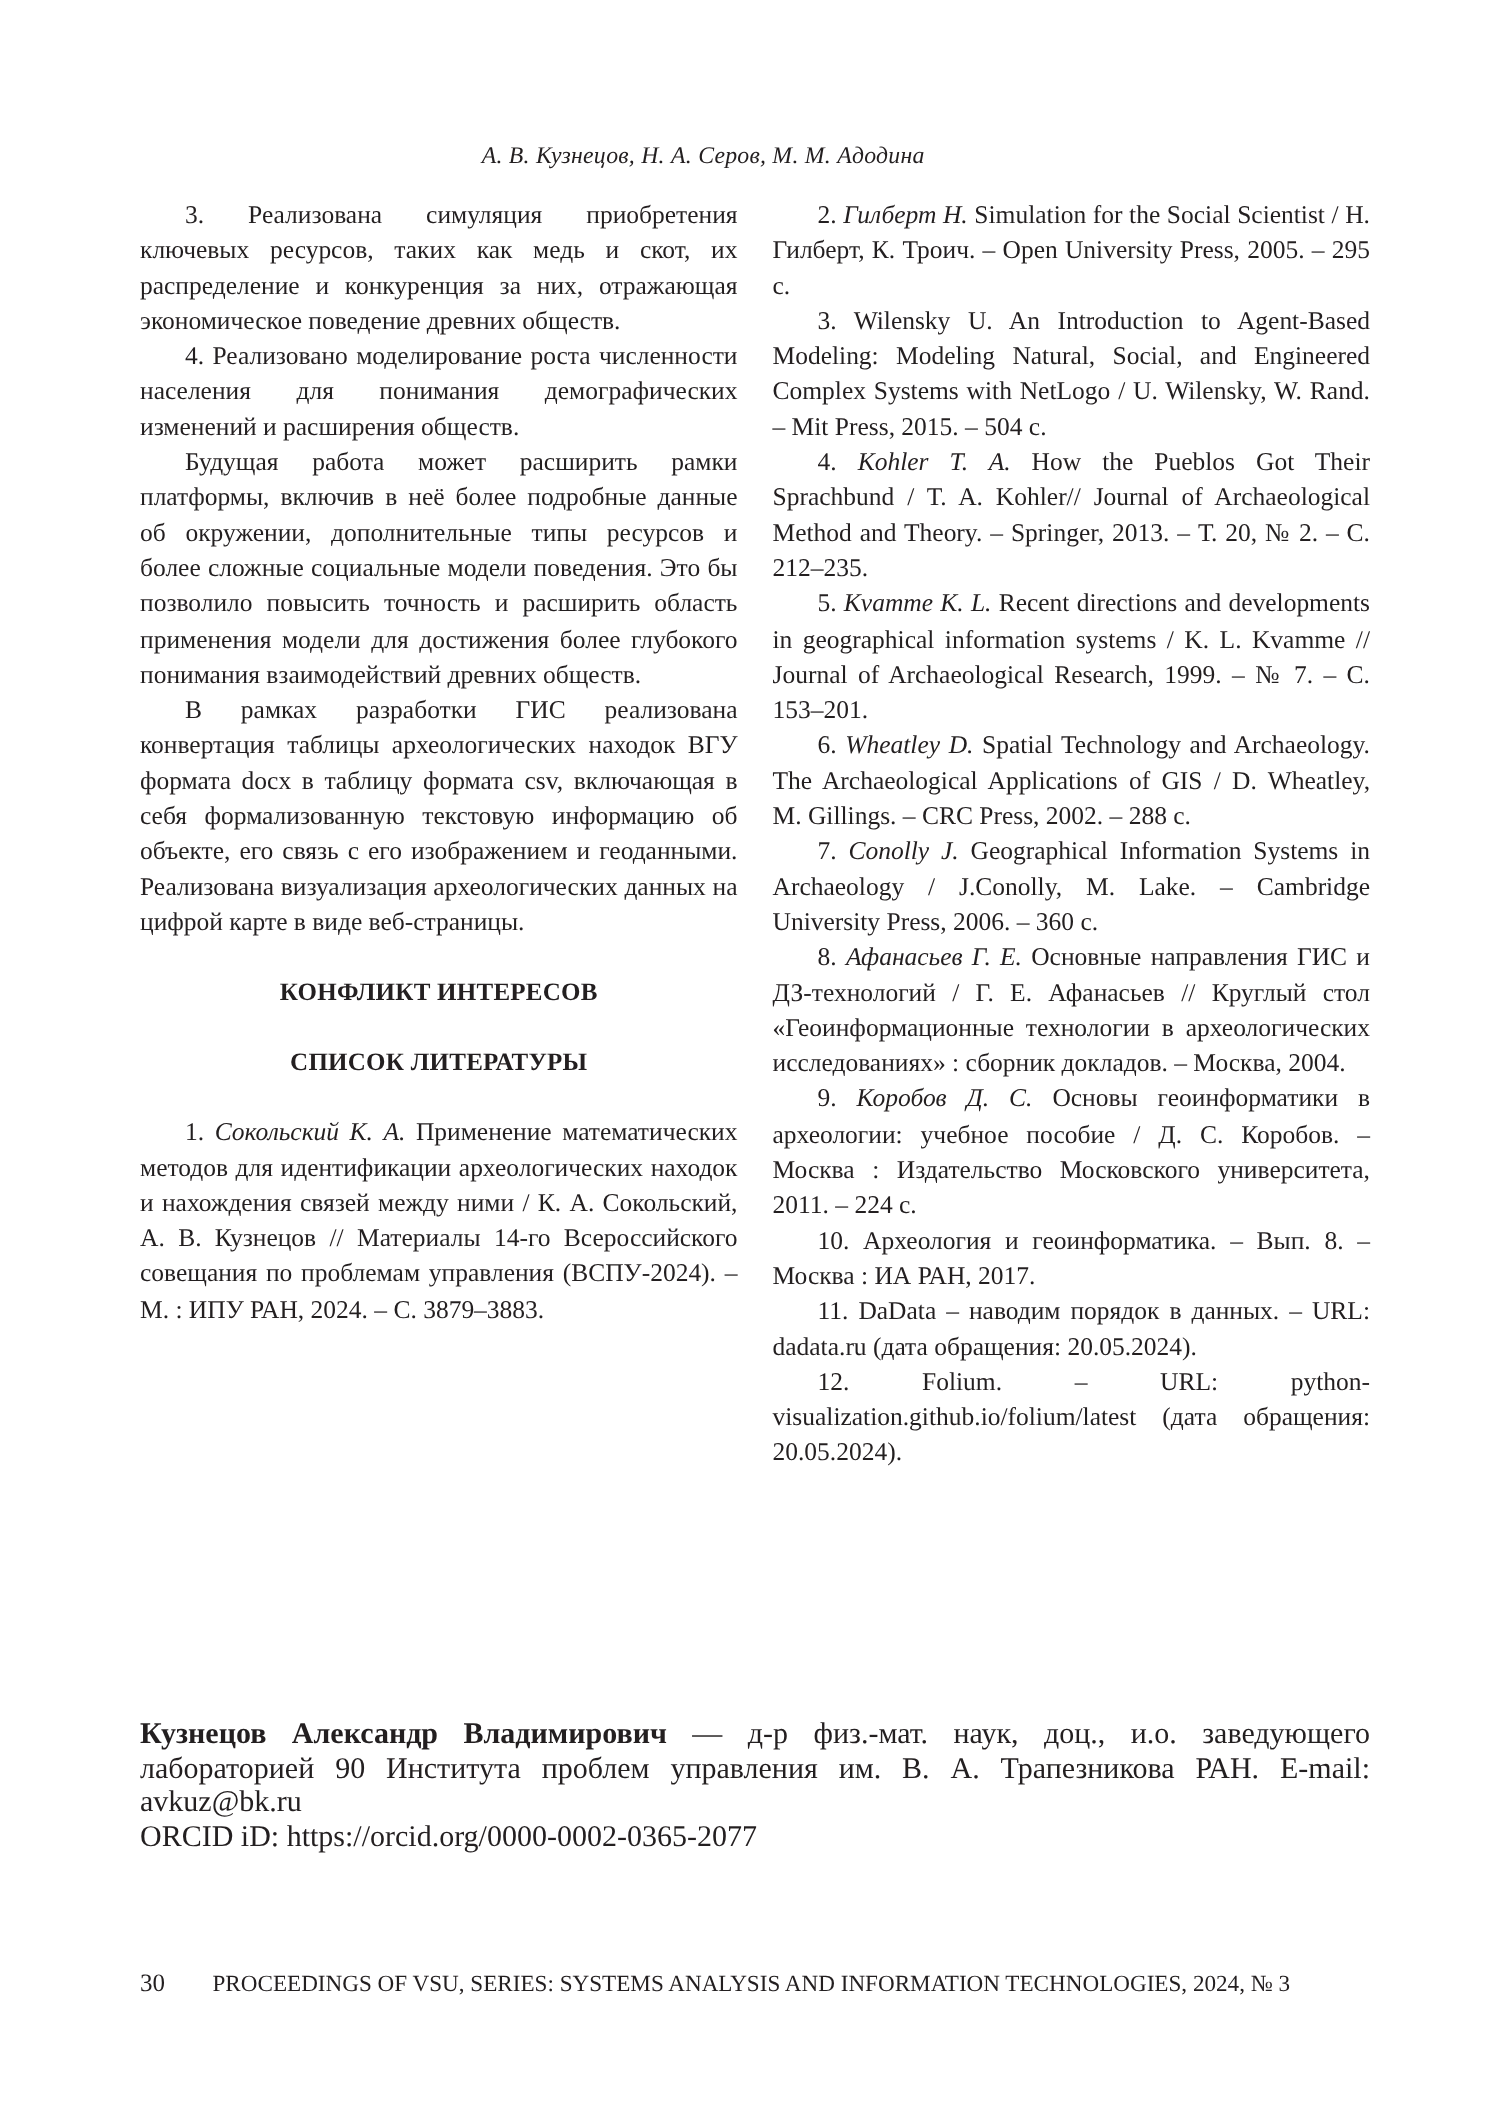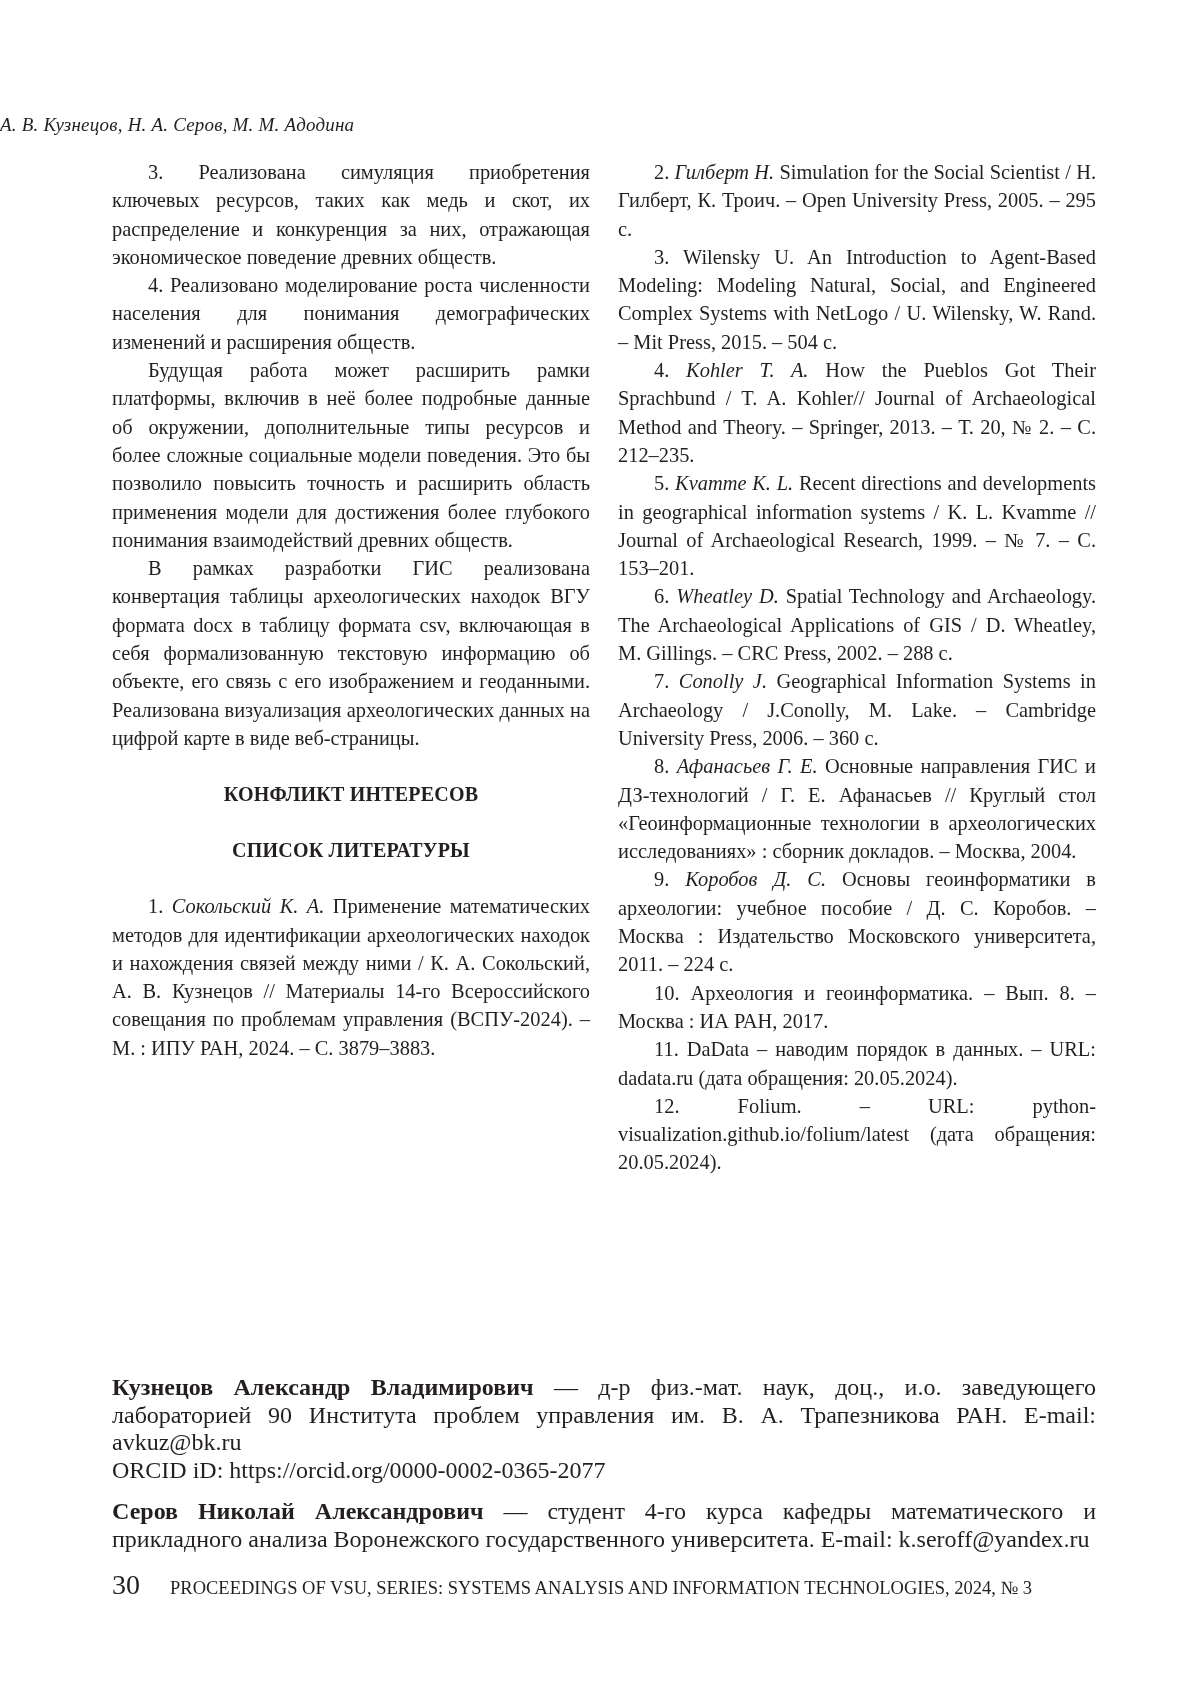--- a/index.html
+++ b/index.html
@@ -1,35 +1,35 @@
 <!DOCTYPE html>
 <html><head>
 <meta charset="utf-8">
 <style>
   html, body { margin:0; padding:0; background:#ffffff; }
   body { width:1200px; height:1697px; position:relative; overflow:hidden;
          font-family:"Liberation Serif","DejaVu Serif",serif; color:#231f20; }
-  .running-head { position:absolute; top:114px; left:0; width:1125px; 
+  .running-head { position:absolute; top:114px; left:0; width:1125px; text-align:center;
          font-style:italic; font-size:19px; letter-spacing:0.2px; }
   .col { position:absolute; top:158px; width:478px; font-size:20.4px; line-height:28.3px;
          text-align:justify; hyphens:auto; }
   .col.left { left:112px; }
   .col.right { left:618px; }
   .col p { margin:0; text-indent:36px; }
   .col h2 { margin:28px 0 28px 0; text-align:center; font-size:20px; font-weight:bold;
          letter-spacing:0.2px; line-height:28px; }
   .ref { margin:0; text-indent:36px; }
   .ref i { font-style:italic; }
   .bios { position:absolute; left:112px; top:1374px; width:984px; font-size:24px;
          line-height:27.5px; }
   .bio { margin:0 0 14px 0; text-align:justify; }
   .bio b { font-weight:bold; }
   .footer { position:absolute; left:112px; top:1564px; width:984px; font-size:18.5px;
          display:flex; align-items:baseline; }
-  .footer .pageno { width:58px; font-size:28px; }
+  .footer .pageno { width:58px; font-size:20px; }
   .footer .journal { flex:1; letter-spacing:0px;margin-top:14px; }
 </style>
 </head>
 <body>
 
 <div class="running-head">А. В. Кузнецов, Н. А. Серов, М. М. Адодина</div>
 
 <div class="col left">
   <p>3. Реализована симуляция приобретения ключевых ресурсов, таких как медь и скот, их распределение и конкуренция за них, отражающая экономическое поведение древних обществ.</p>
   <p>4. Реализовано моделирование роста численности населения для понимания демографических изменений и расширения обществ.</p>
@@ -49,19 +49,18 @@
   <p class="ref"><span>7.</span> <i>Conolly J.</i><span> Geographical Information Systems in Archaeology / J.Conolly, M. Lake. – Cambridge University Press, 2006. – 360 с.</span></p>
   <p class="ref"><span>8.</span> <i>Афанасьев Г. Е.</i><span> Основные направления ГИС и ДЗ-технологий / Г. Е. Афанасьев // Круглый стол «Геоинформационные технологии в археологических исследованиях» : сборник докладов. – Москва, 2004.</span></p>
   <p class="ref"><span>9.</span> <i>Коробов Д. С.</i><span> Основы геоинформатики в археологии: учебное пособие / Д. С. Коробов. – Москва : Издательство Московского университета, 2011. – 224 с.</span></p>
   <p class="ref"><span>10.</span> <span>Археология и геоинформатика. – Вып. 8. – Москва : ИА РАН, 2017.</span></p>
   <p class="ref"><span>11.</span> <span>DaData – наводим порядок в данных. – URL: dadata.ru (дата обращения: 20.05.2024).</span></p>
   <p class="ref"><span>12.</span> <span>Folium. – URL: python-visualization.github.io/folium/latest (дата обращения: 20.05.2024).</span></p>
 </div>
 
 <div class="bios">
   <p class="bio"><b>Кузнецов Александр Владимирович</b><span> — д-р физ.-мат. наук, доц., и.о. заведующего лабораторией 90 Института проблем управления им. В. А. Трапезникова РАН. E-mail: avkuz@bk.ru</span><br><span>ORCID iD: https://orcid.org/0000-0002-0365-2077</span></p>
-  <p class="bio"><b>Серов Николай Александрович</b><span> — студент 4-го курса кафедры математического и прикладного анализа Воронежского государственного университета. E-mail: k.seroff@yandex.ru</span></p>
 </div>
 
 <div class="footer">
   <span class="pageno">30</span>
   <span class="journal">PROCEEDINGS OF VSU, SERIES: SYSTEMS ANALYSIS AND INFORMATION TECHNOLOGIES, 2024, № 3</span>
 </div>
 
 </body></html>

